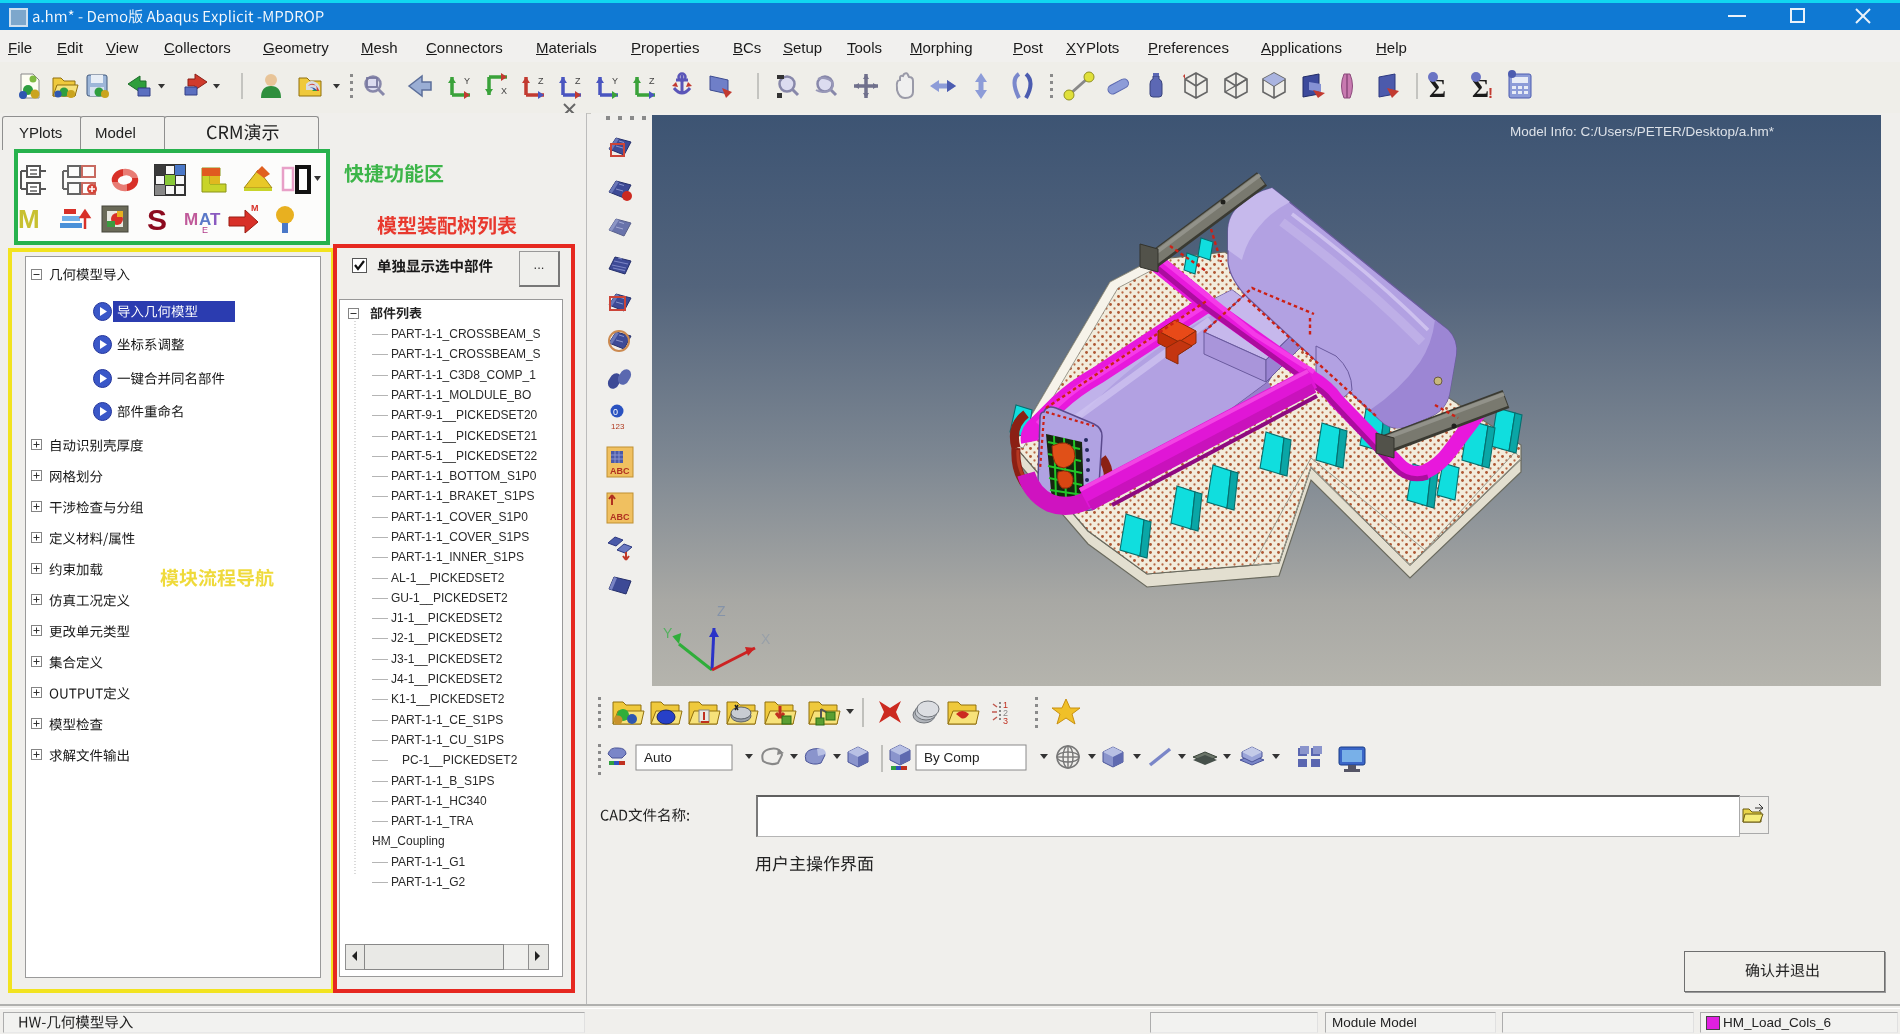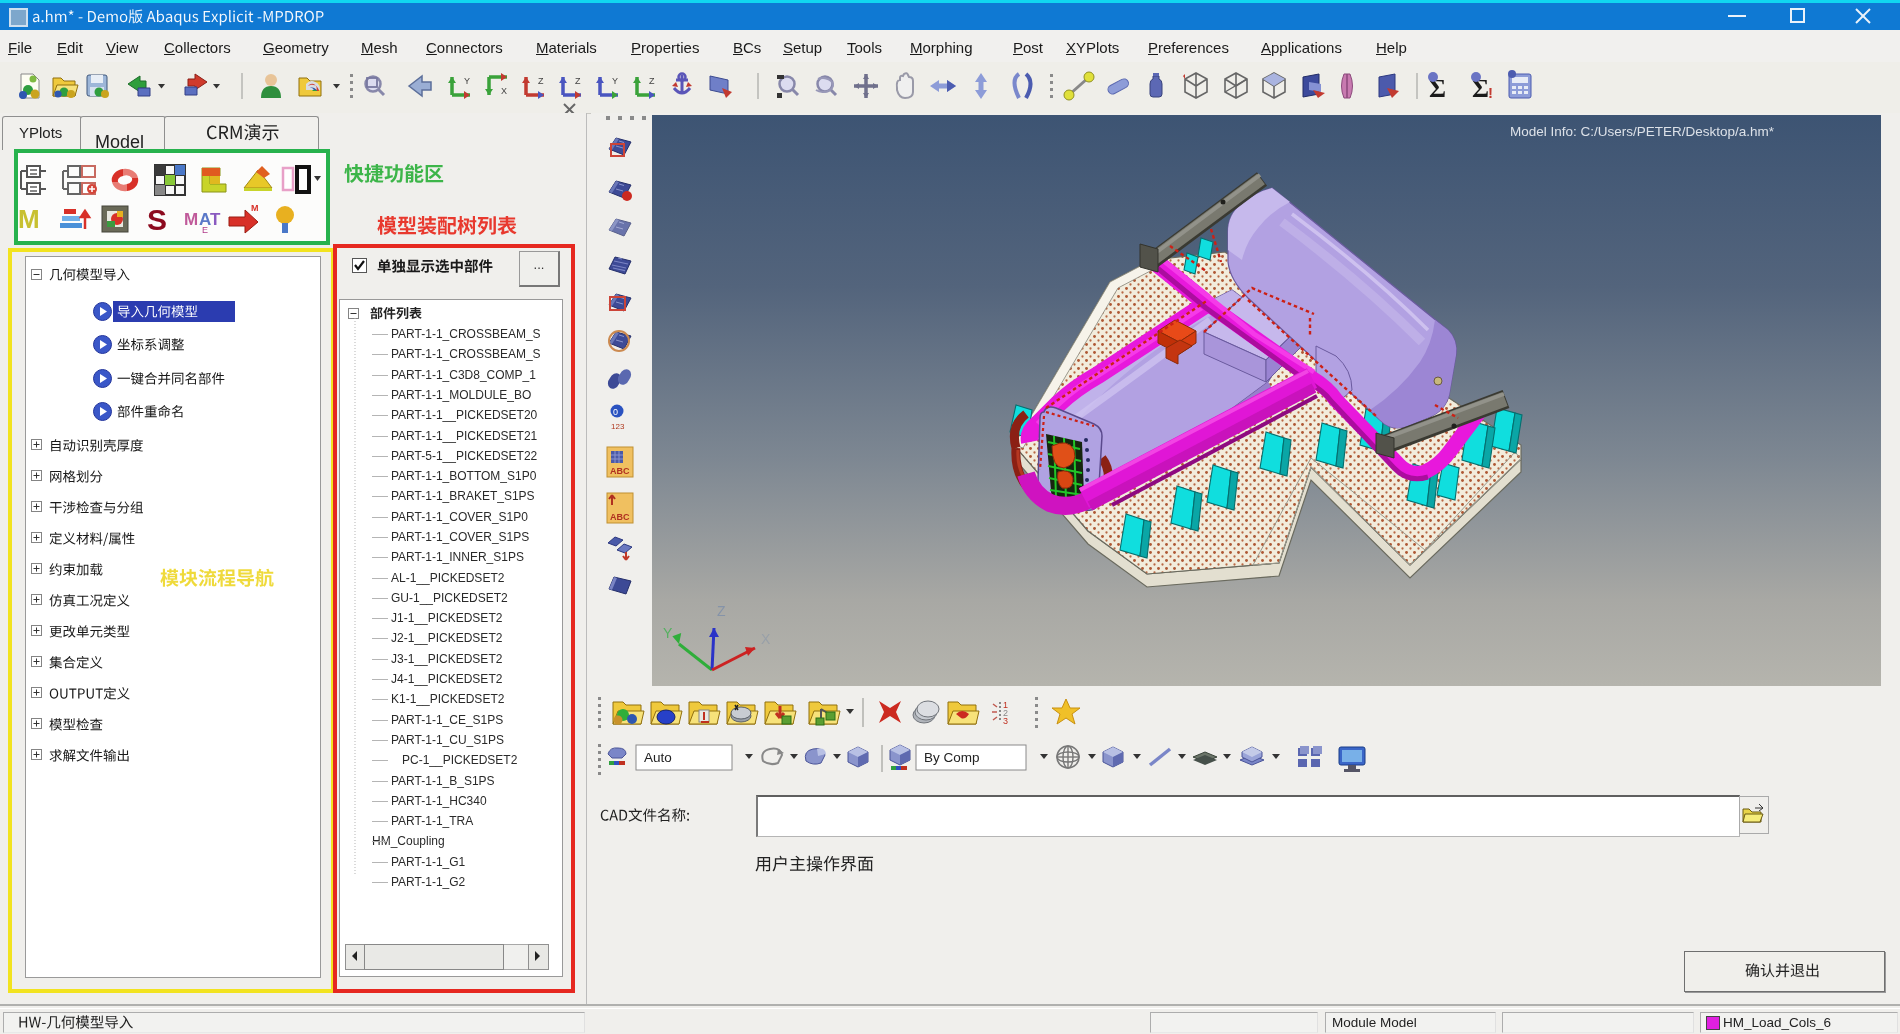--- a/index.html
+++ b/index.html
@@ -446,21 +446,21 @@
       <line x1="4" y1="4" x2="15" y2="15"></line>
       <line x1="15" y1="4" x2="4" y2="15"></line>
     </g>
   </svg>
 <div class="ab" style="left:0;top:113px;width:586px;height:895px;background:#f0efec"></div>
 <div class="ab" style="left:586px;top:113px;width:1px;height:893px;background:#bcbcbc"></div>
 <div class="ab" style="left:2px;top:116px;width:78px;height:33px;background:#f1f0ed;border:1px solid #8f8f8f;border-bottom:none;border-radius:3px 3px 0 0"></div>
 <div class="ab" style="left:80px;top:116px;width:84px;height:33px;background:#f1f0ed;border:1px solid #8f8f8f;border-bottom:none;border-radius:3px 3px 0 0"></div>
 <div class="ab" style="left:164px;top:116px;width:153px;height:33px;background:#f1f0ed;border:1px solid #8f8f8f;border-bottom:none;border-radius:3px 3px 0 0"></div>
 <span class="ab" style="left:19px;top:124px;font-size:15px;color:#222">YPlots</span>
-<span class="ab" style="left:95px;top:132px;font-size:18px;color:#222">Model</span>
+<span class="ab" style="left:95px;top:124px;font-size:15px;color:#222">Model</span>
 <div style="position:absolute;left:206px;top:121px"><svg width="74" height="24" style="overflow:visible">
       <g fill="#222">
         <g transform="translate(0,18.0) scale(0.018000,-0.018000)">
           <use href="#g27" x="0"></use>
           <use href="#g25" x="638"></use>
           <use href="#g23" x="1273"></use>
           <use href="#g28" x="2085"></use>
           <use href="#g29" x="3085"></use>
         </g>
       </g>
@@ -925,21 +925,21 @@
     <line x1="1" y1="0" x2="1" y2="558" stroke="#b5b5b5" stroke-dasharray="1,2"></line>
   </svg>
 <div class="pt" style="left:391px;top:327px">PART-1-1_CROSSBEAM_S</div>
 <div class="ab" style="left:372px;top:334px;width:16px;height:1px;background:#b5b5b5"></div>
 <div class="pt" style="left:391px;top:347px">PART-1-1_CROSSBEAM_S</div>
 <div class="ab" style="left:372px;top:354px;width:16px;height:1px;background:#b5b5b5"></div>
 <div class="pt" style="left:391px;top:368px">PART-1-1_C3D8_COMP_1</div>
 <div class="ab" style="left:372px;top:375px;width:16px;height:1px;background:#b5b5b5"></div>
 <div class="pt" style="left:391px;top:388px">PART-1-1_MOLDULE_BO</div>
 <div class="ab" style="left:372px;top:395px;width:16px;height:1px;background:#b5b5b5"></div>
-<div class="pt" style="left:391px;top:408px">PART-1-1__PICKEDSET20</div>
+<div class="pt" style="left:391px;top:408px">PART-9-1__PICKEDSET20</div>
 <div class="ab" style="left:372px;top:415px;width:16px;height:1px;background:#b5b5b5"></div>
 <div class="pt" style="left:391px;top:429px">PART-1-1__PICKEDSET21</div>
 <div class="ab" style="left:372px;top:436px;width:16px;height:1px;background:#b5b5b5"></div>
 <div class="pt" style="left:391px;top:449px">PART-5-1__PICKEDSET22</div>
 <div class="ab" style="left:372px;top:456px;width:16px;height:1px;background:#b5b5b5"></div>
 <div class="pt" style="left:391px;top:469px">PART-1-1_BOTTOM_S1P0</div>
 <div class="ab" style="left:372px;top:476px;width:16px;height:1px;background:#b5b5b5"></div>
 <div class="pt" style="left:391px;top:489px">PART-1-1_BRAKET_S1PS</div>
 <div class="ab" style="left:372px;top:496px;width:16px;height:1px;background:#b5b5b5"></div>
 <div class="pt" style="left:391px;top:510px">PART-1-1_COVER_S1P0</div>

